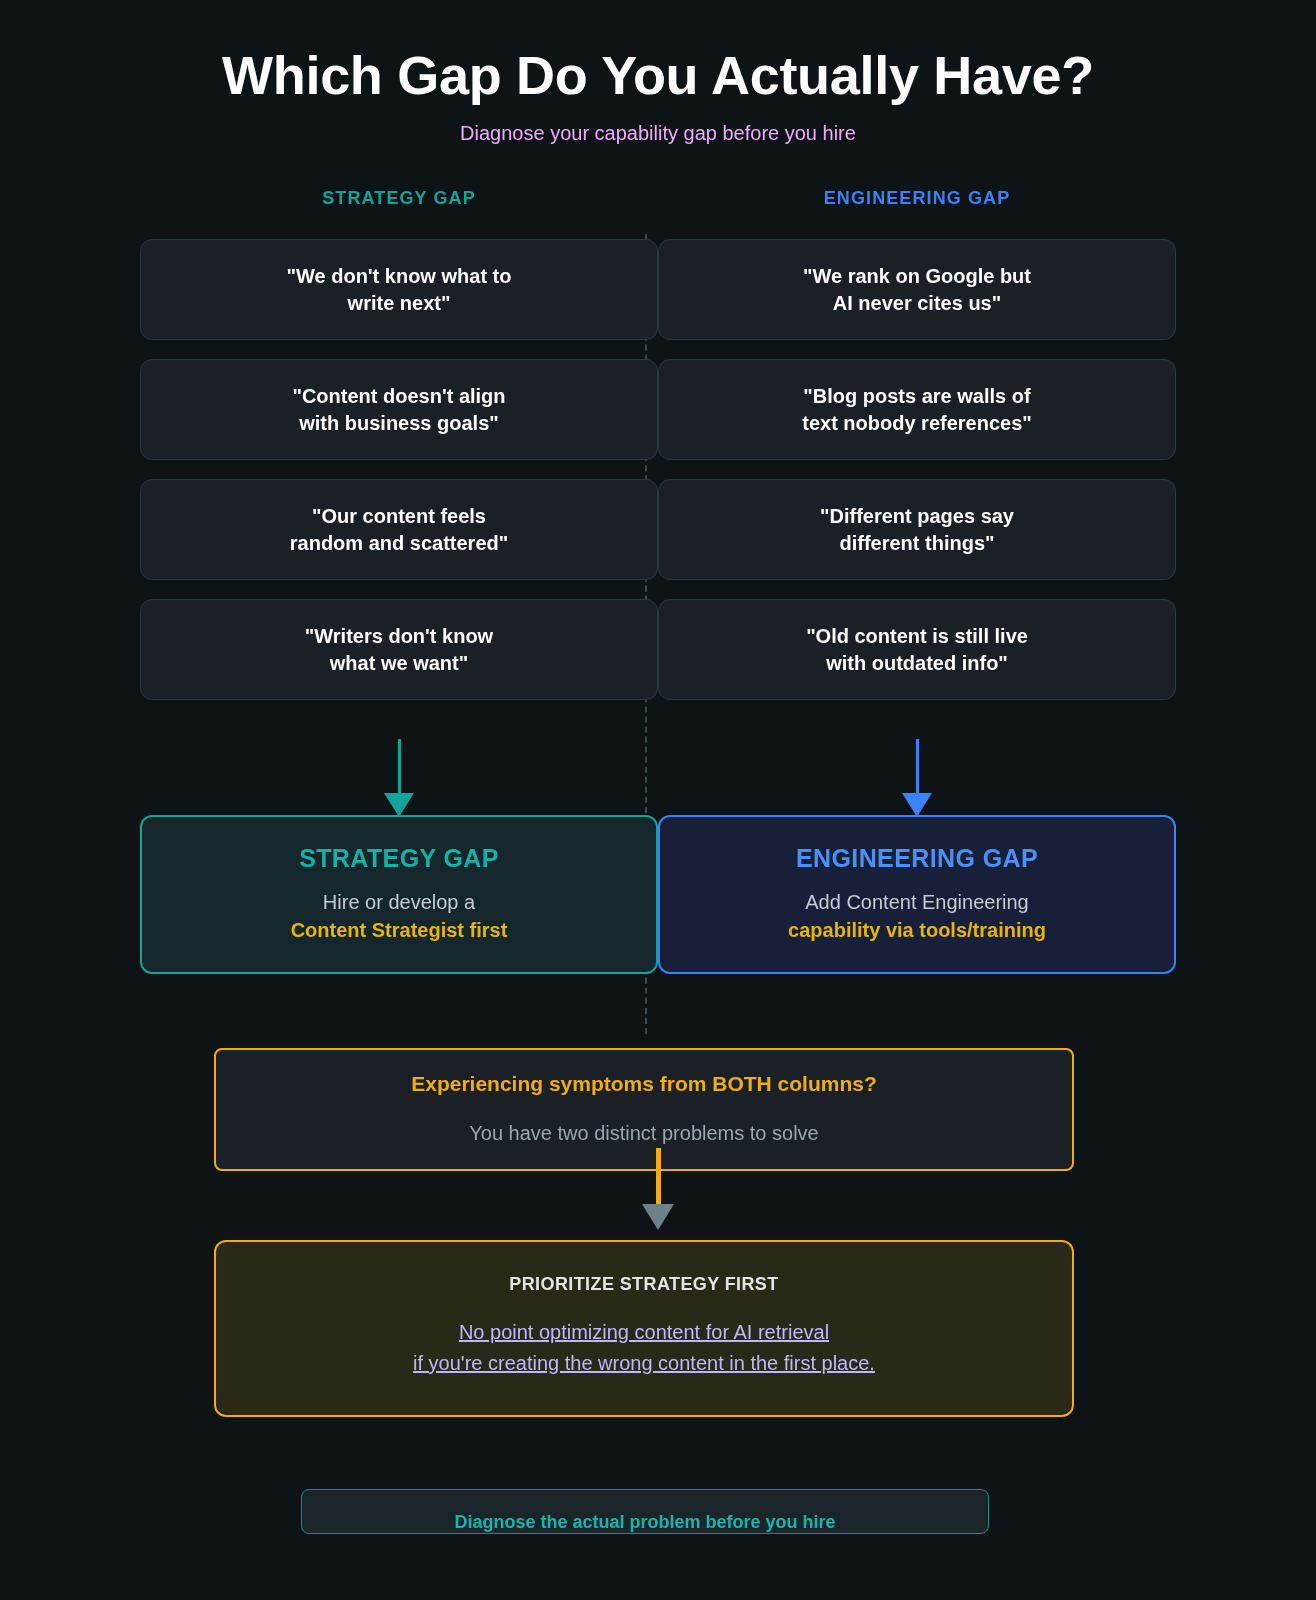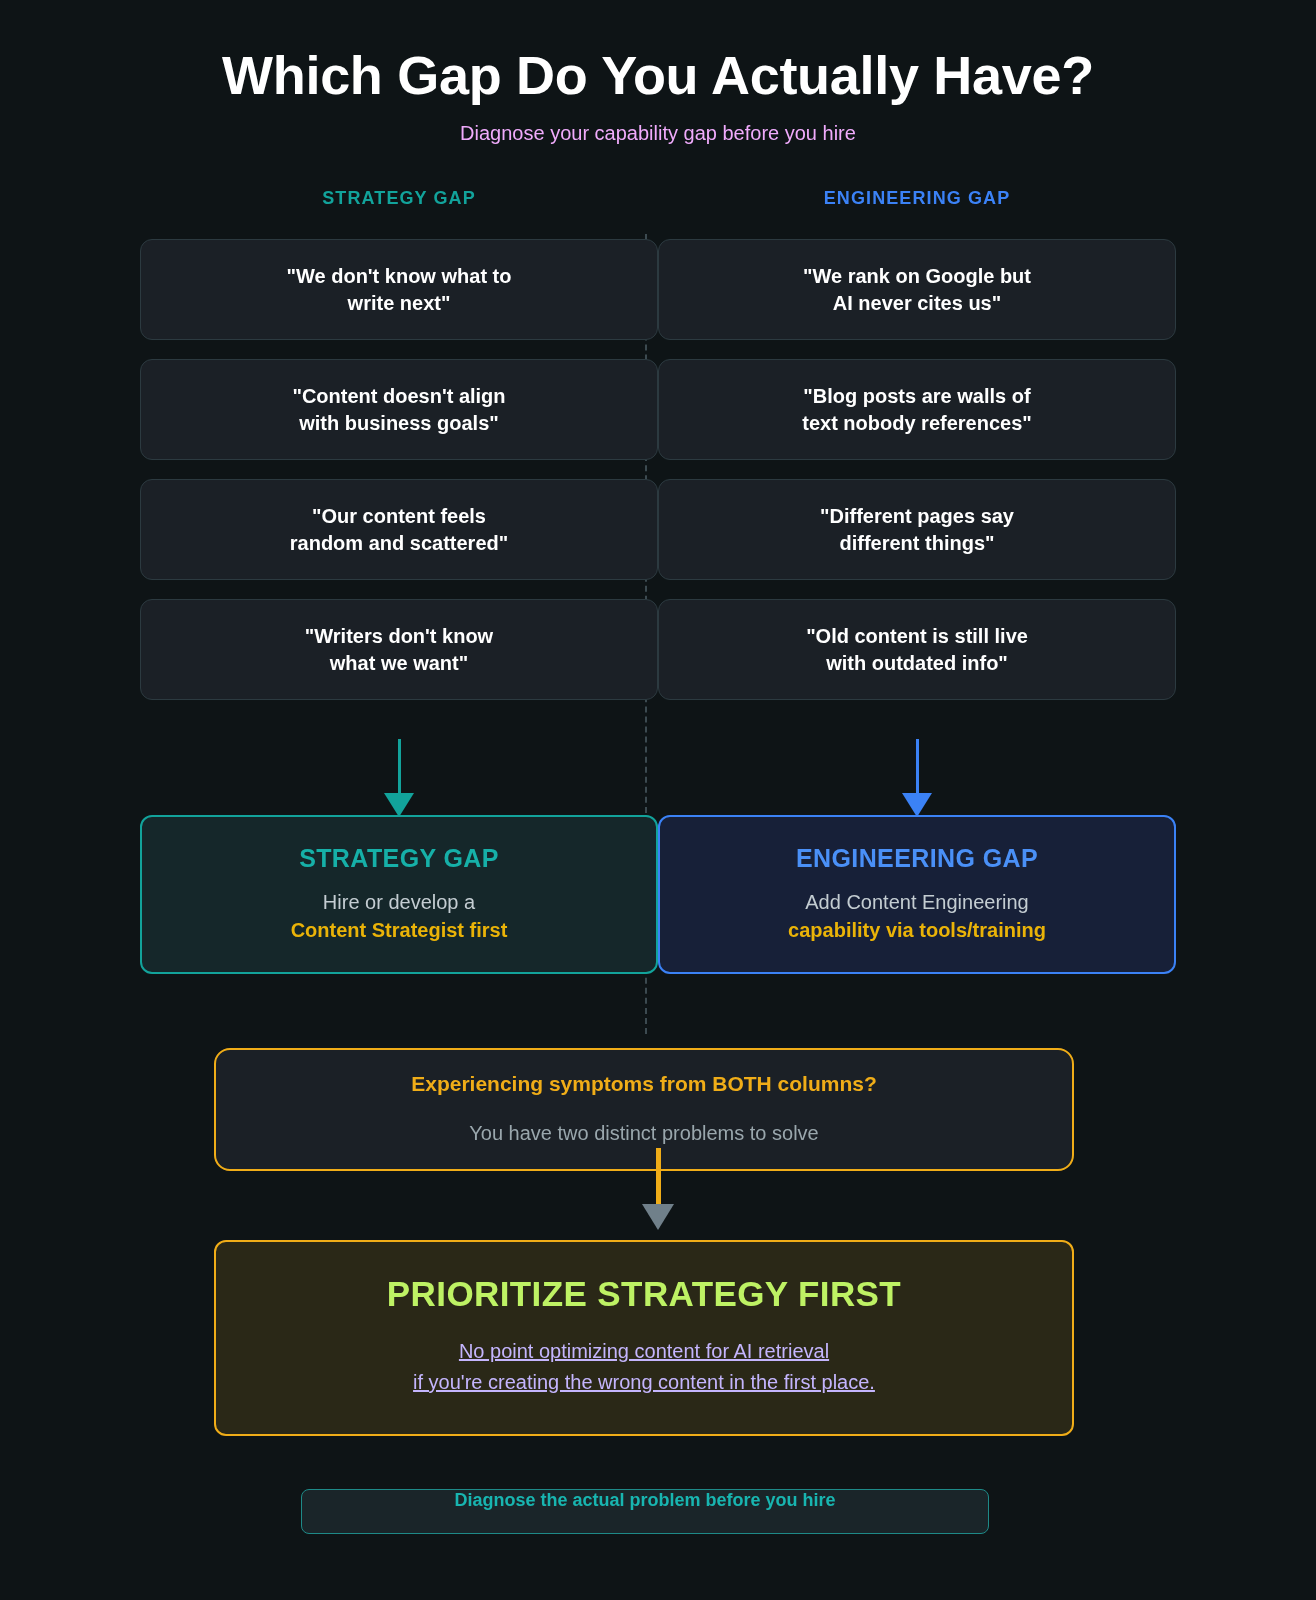--- a/index.html
+++ b/index.html
@@ -141,21 +141,21 @@
   }
 
   
   .both-banner {
     position: absolute;
     left: 214px;
     top: 1048px;
     width: 860px;
     border: 2px solid #f0ad18;
     background: #1b2026;
-    border-radius: 16px;
+    border-radius: 8px;
     padding: 22px 20px 24px;
     text-align: center;
   }
   .both-title {
     font-size: 21px;
     font-weight: bold;
     color: #f0ad18;
   }
   .both-sub {
     margin-top: 26px;
@@ -191,23 +191,23 @@
     left: 214px;
     top: 1240px;
     width: 860px;
     border: 2px solid #f0ad18;
     background: #2a2817;
     border-radius: 12px;
     padding: 32px 20px 36px;
     text-align: center;
   }
   .verdict-title {
-    font-size: 35px;
-    font-weight: bold;
-    color: #bef264;
+    font-size: 18px;
+    font-weight: bold;
+    color: #e5e5e5;
     letter-spacing: 0.4px;
   }
   .verdict-body {
     margin-top: 22px;
     font-size: 20px;
     color: #c4b5fd;
     line-height: 1.55;
     text-decoration: underline;
   }
 
@@ -215,21 +215,21 @@
   .cta {
     position: absolute;
     left: 301px;
     top: 1489px;
     width: 688px;
     height: 45px;
     border: 1px solid #1e8a88;
     background: #1a2529;
     border-radius: 8px;
     display: flex;
-    align-items: flex-start;
+    align-items: flex-end;
     justify-content: center;
     color: #18b5b0;
     font-size: 18px;
     font-weight: bold;
     cursor: pointer;
   }
 </style>
 </head>
 <body>
 

